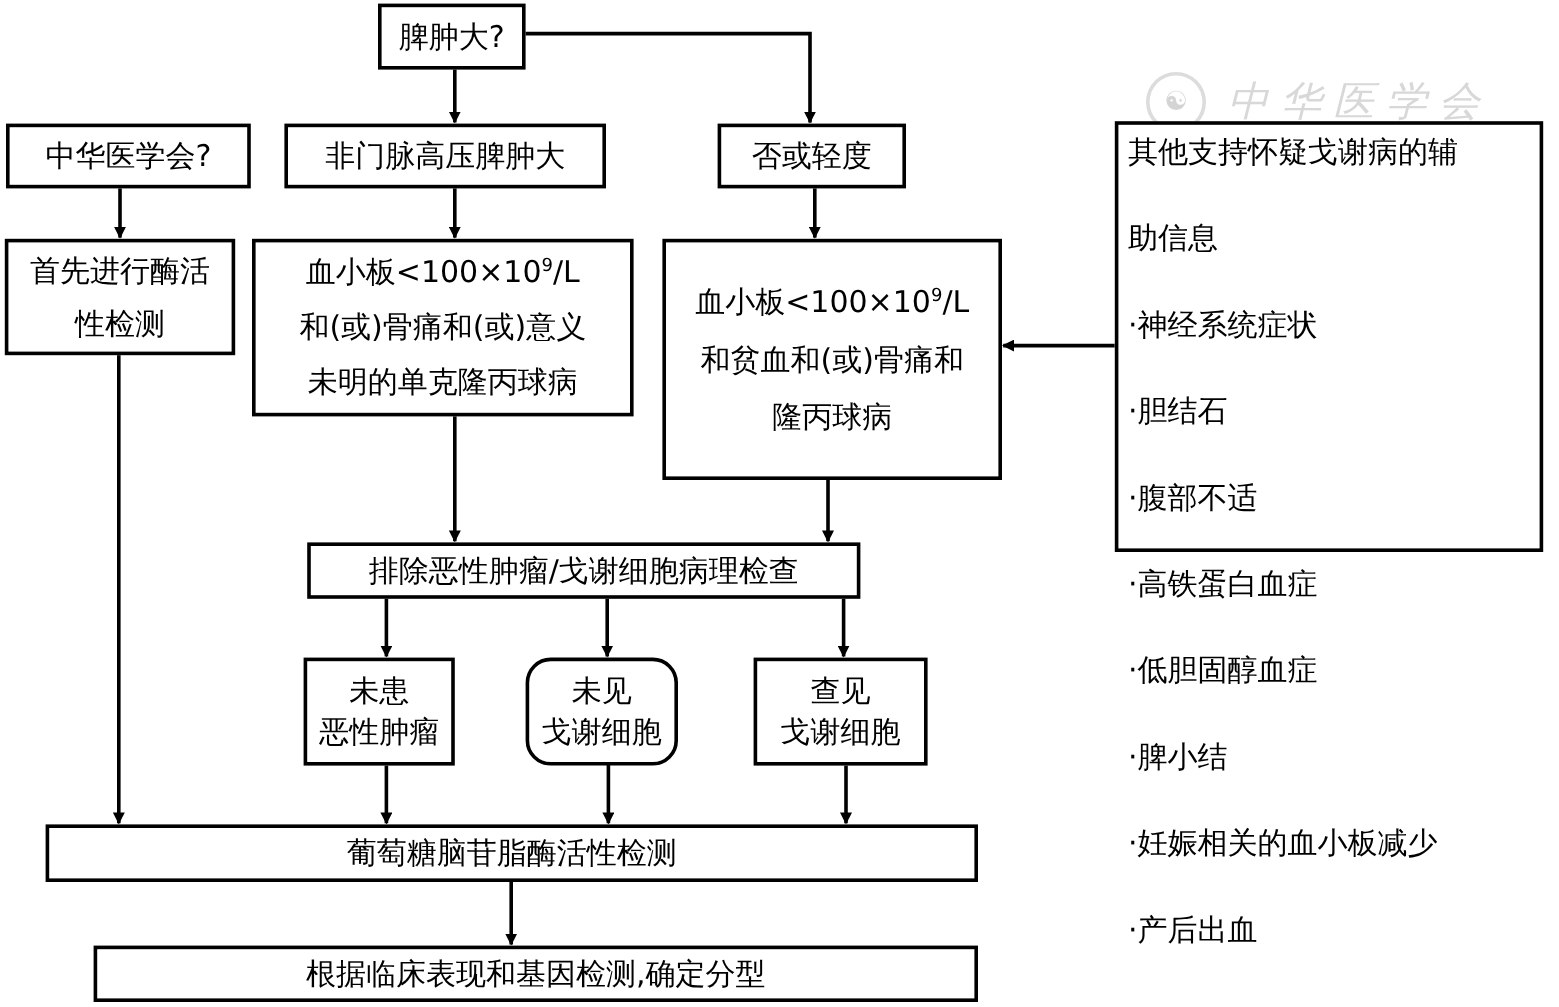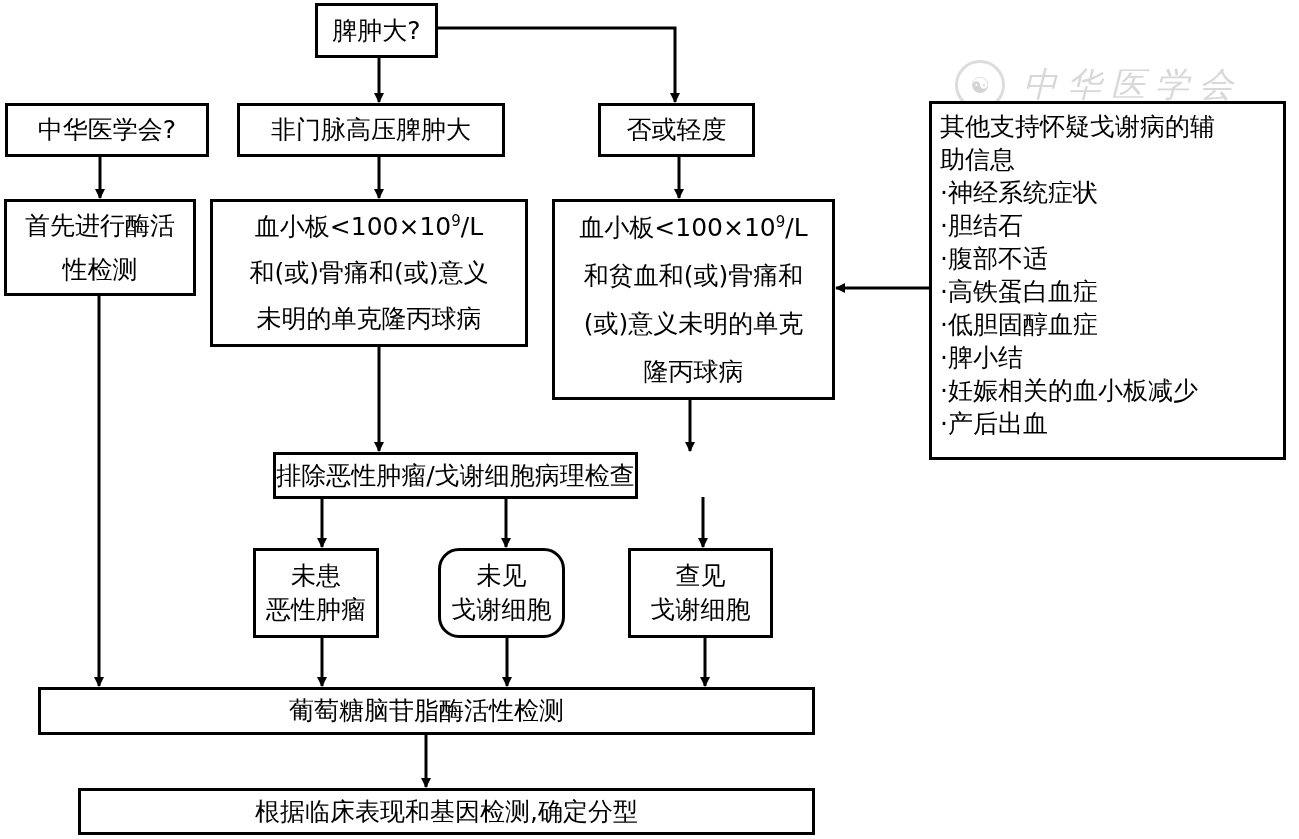--- a/index.html
+++ b/index.html
@@ -1,21 +1,21 @@
 <!DOCTYPE html>
 <html><head>
 <meta charset="utf-8">
 <style>
   html, body { margin: 0; padding: 0; background: #ffffff; }
   body { width: 1299px; height: 839px; position: relative; overflow: hidden;
          font-family: "DejaVu Sans", "Liberation Sans", sans-serif; color: #000; }
   .box { position: absolute; box-sizing: border-box; border: 3px solid #000; background: #fff;
          display: flex; flex-direction: column; align-items: center; justify-content: center;
          text-align: center; font-size: 25px; line-height: 36px; }
-  .box.left { align-items: flex-start; justify-content: flex-start; text-align: left; padding: 6px 8px; line-height: 33px; }
+  .box.left { align-items: flex-start; justify-content: flex-start; text-align: left; padding: 6px 8px; line-height: 33px; gap: 39px; }
   .line { display: block; white-space: nowrap; }
   svg.conn { position: absolute; left: 0; top: 0; width: 1299px; height: 839px; pointer-events: none; }
   .watermark { position: absolute; left: 955px; top: 60px; height: 50px; display: flex; align-items: center;
                color: #d8d8d8; font-size: 34px; font-family: "DejaVu Serif", serif; font-style: italic; letter-spacing: 10px; }
   .watermark .seal { width: 50px; height: 50px; border: 3px solid #dcdcdc; border-radius: 50%; margin-right: 18px;
                      box-sizing: border-box; display: flex; align-items: center; justify-content: center;
                      font-size: 22px; letter-spacing: 0; color: #d4d4d4; font-style: normal; }
   sup { font-size: 15px; line-height: 0; }
 </style>
 </head>
@@ -86,38 +86,37 @@
 
 <div class="box" style="left:210px;top:199px;width:318px;height:148px;line-height:46px;">
   <span class="line"><span>血小板&lt;100×10</span><sup>9</sup><span>/L</span></span>
   <span class="line">和(或)骨痛和(或)意义</span>
   <span class="line">未明的单克隆丙球病</span>
 </div>
 
 <div class="box" style="left:552px;top:199px;width:283px;height:201px;line-height:48px;">
   <span class="line"><span>血小板&lt;100×10</span><sup>9</sup><span>/L</span></span>
   <span class="line">和贫血和(或)骨痛和</span>
-  <span class="line">(或)意义未明的单克</span>
   <span class="line">隆丙球病</span>
 </div>
 
 <div class="box left" style="left:929px;top:101px;width:357px;height:359px;">
   <span class="line">其他支持怀疑戈谢病的辅</span>
   <span class="line">助信息</span>
   <span class="line">·神经系统症状</span>
   <span class="line">·胆结石</span>
   <span class="line">·腹部不适</span>
   <span class="line">·高铁蛋白血症</span>
   <span class="line">·低胆固醇血症</span>
   <span class="line">·脾小结</span>
   <span class="line">·妊娠相关的血小板减少</span>
   <span class="line">·产后出血</span>
 </div>
 
-<div class="box" style="left:273px;top:452px;width:365px;height:47px;">
+<div class="box" style="left:256px;top:452px;width:461px;height:47px;">
   <span class="line">排除恶性肿瘤/戈谢细胞病理检查</span>
 </div>
 
 <div class="box" style="left:253px;top:548px;width:126px;height:90px;line-height:34px;">
   <span class="line">未患</span>
   <span class="line">恶性肿瘤</span>
 </div>
 
 <div class="box" style="left:438px;top:548px;width:127px;height:90px;line-height:34px;border-radius:21px;">
   <span class="line">未见</span>

